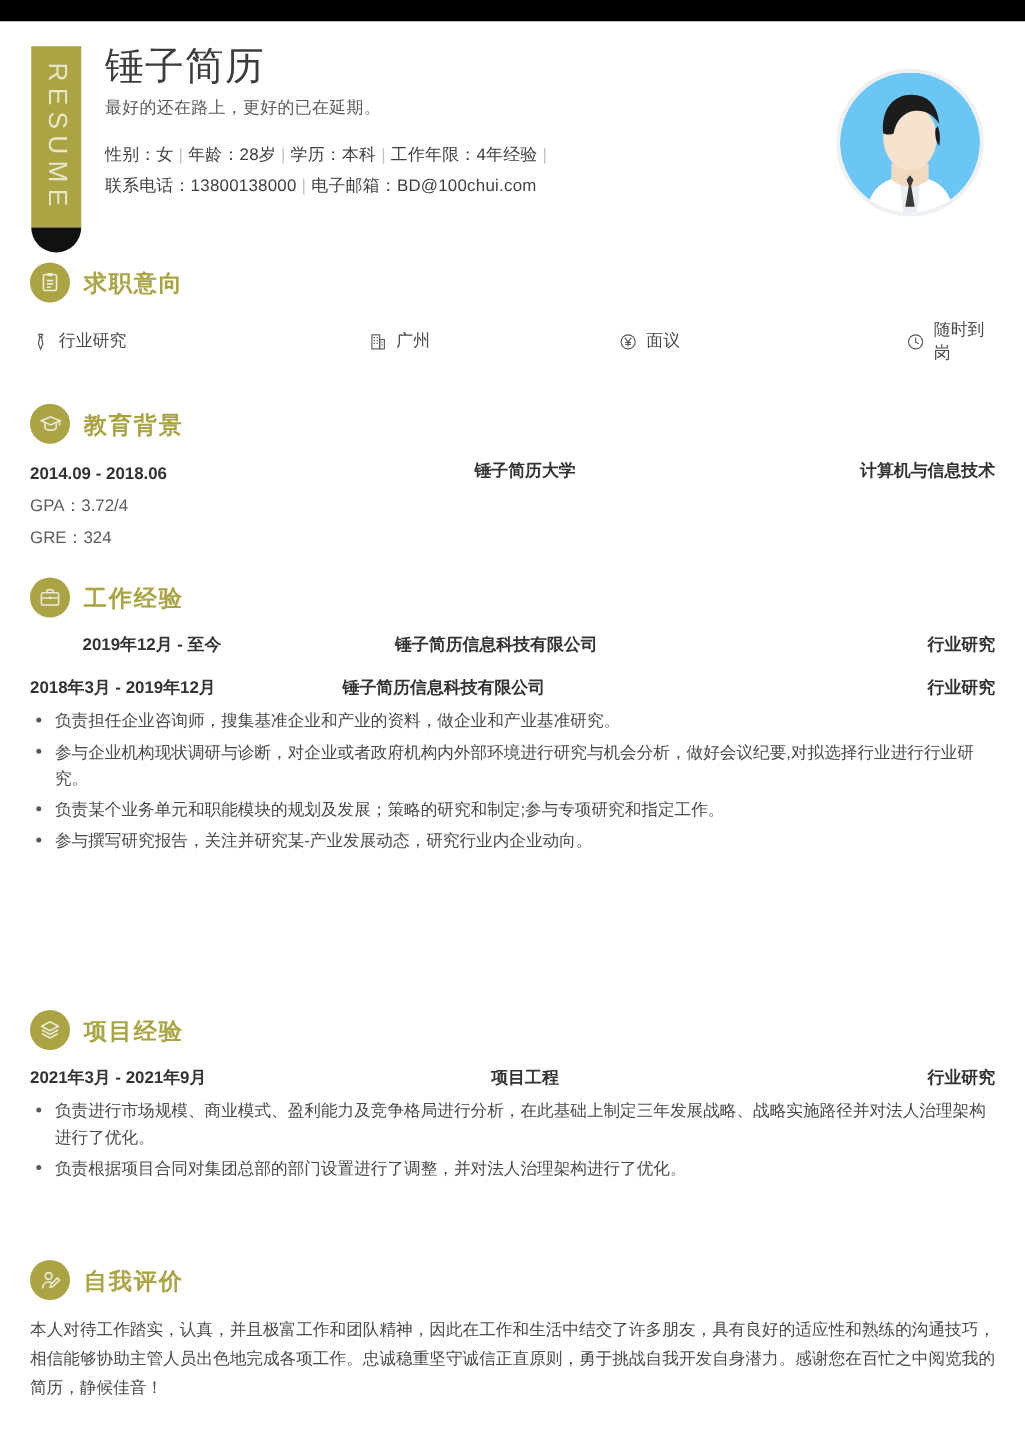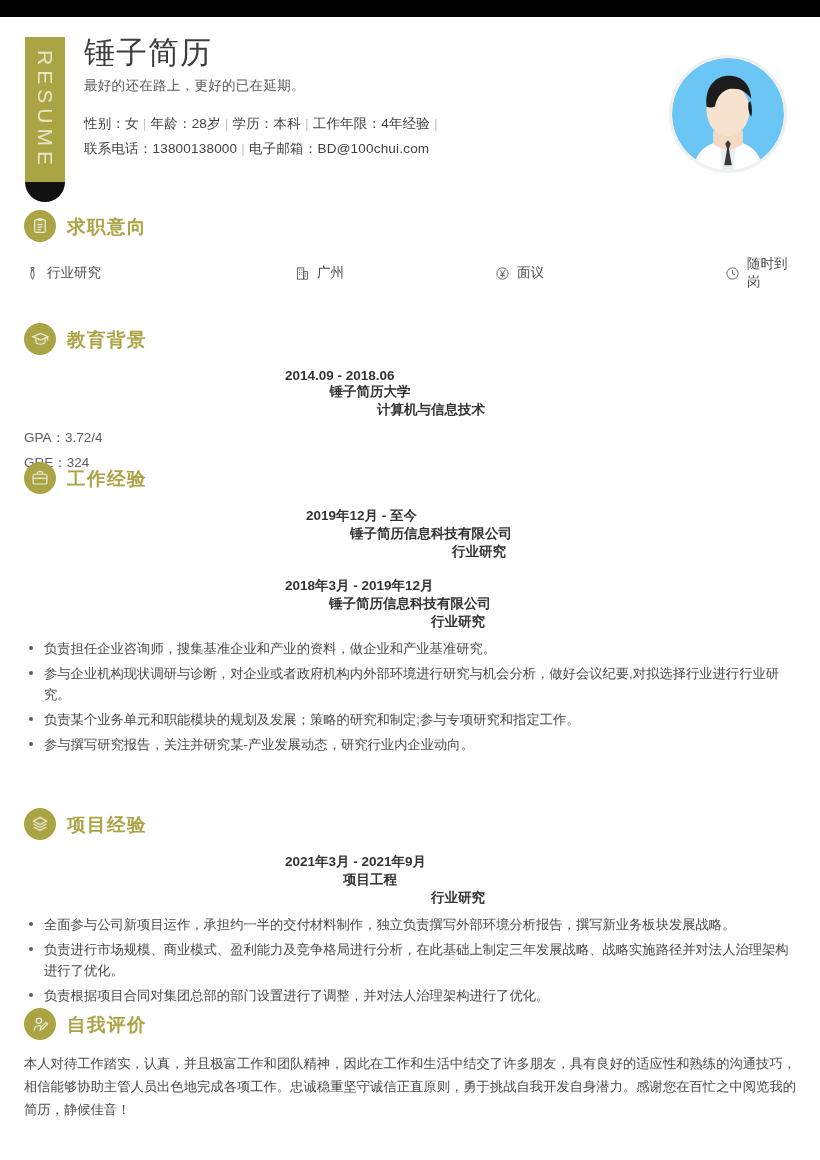--- a/index.html
+++ b/index.html
@@ -158,26 +158,25 @@
   .intent-item:nth-child(1) { width: 270px; }
   .intent-item:nth-child(2) { width: 200px; }
   .intent-item:nth-child(3) { width: 230px; }
   .intent-item:nth-child(4) { width: 72px; }
   .intent-ico { width: 16px; height: 16px; flex: none; display:flex; align-items:center; justify-content:center;}
   .intent-ico svg { display:block; }
 
   
   .entry-head {
     display: flex;
-    align-items: center;
+    align-items: flex-end;
     font-size: 13.5px;
     font-weight: bold;
     color: #333333;
     margin-bottom: 7px;
-    flex-direction: column;
   }
   .eh-date   { width: 250px; }
   .eh-org    { flex: 1; text-align: left; }
   .eh-role   { width: 150px; text-align: right; }
   .eh-org-edu { flex: 1; text-align: center; padding-right: 80px; }
 
   .sub-line {
     font-size: 13.5px;
     color: #5c5c5c;
     line-height: 1.85;
@@ -388,21 +387,20 @@
       <span class="sec-title">项目经验</span>
     </div>
 
     <div>
       <div class="entry-head">
         <span class="eh-date">2021年3月 - 2021年9月</span>
         <span class="eh-org-edu">项目工程</span>
         <span class="eh-role">行业研究</span>
       </div>
       <ul class="bullets">
-        <li>全面参与公司新项目运作，承担约一半的交付材料制作，独立负责撰写外部环境分析报告，撰写新业务板块发展战略。</li>
         <li>负责进行市场规模、商业模式、盈利能力及竞争格局进行分析，在此基础上制定三年发展战略、战略实施路径并对法人治理架构进行了优化。</li>
         <li>负责根据项目合同对集团总部的部门设置进行了调整，并对法人治理架构进行了优化。</li>
       </ul>
     </div>
   </div>
 
   <div class="section" style="top:1008px;">
     <div class="sec-head">
       <span class="sec-icon">
         <svg width="19" height="19" viewBox="0 0 24 24" fill="none" stroke="#eceadb" stroke-width="1.6">

